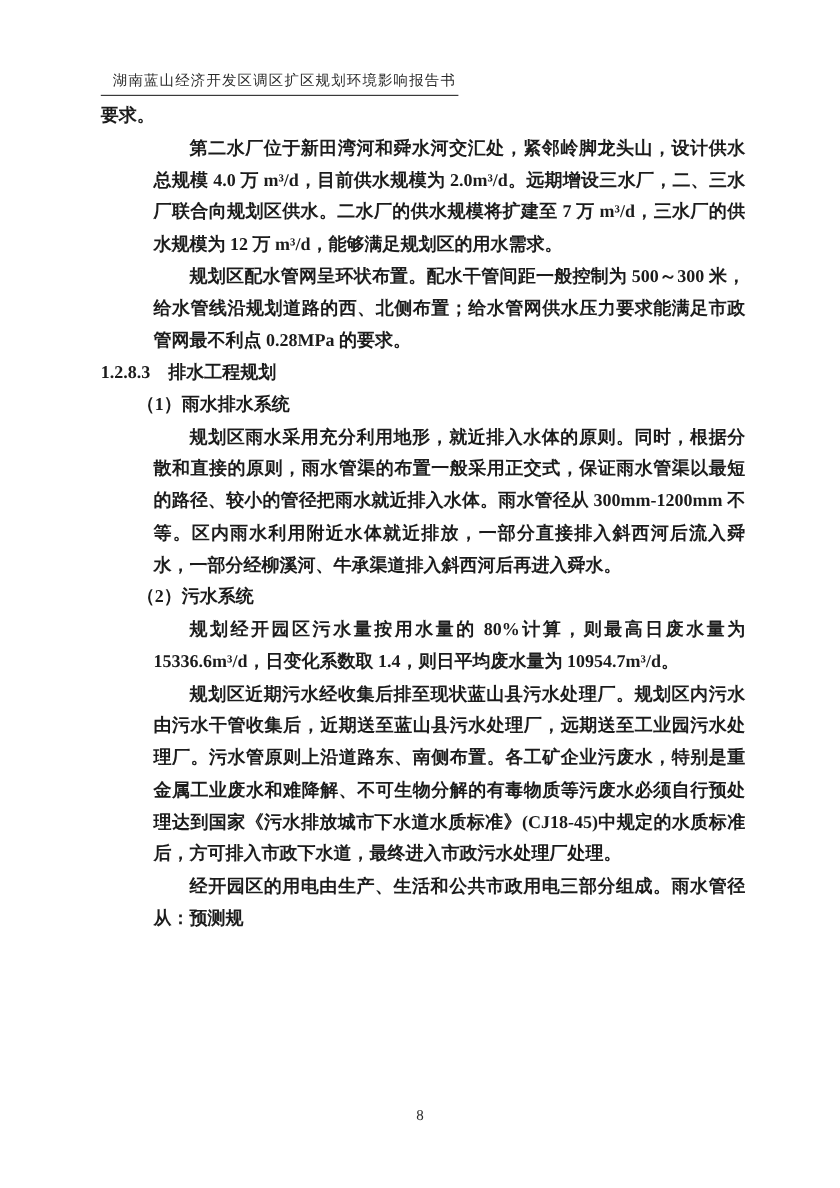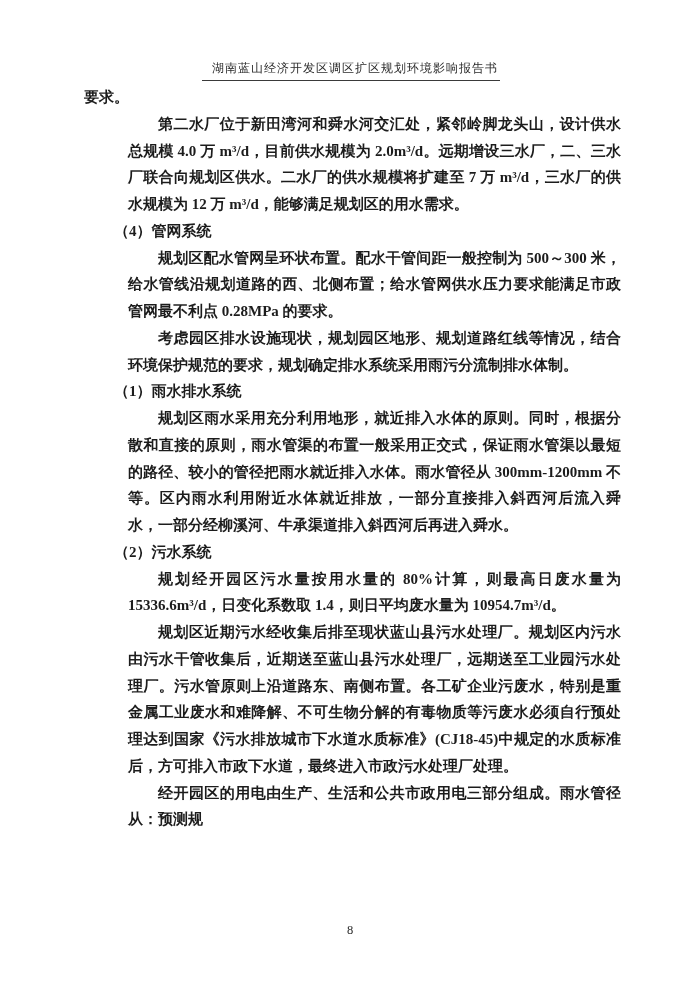--- a/index.html
+++ b/index.html
@@ -14,21 +14,21 @@
     background: #ffffff;
     font-family: "Liberation Serif", "DejaVu Serif", serif;
     color: #1c1c1c;
     overflow: hidden;
   }
   .header {
     position: absolute;
     top: 58px;
     left: 84px;
     right: 82px;
-    text-align: center;
+    text-align: left;
   }
   .header-title {
     display: inline-block;
     font-size: 12px;
     letter-spacing: 1px;
     color: #2a2a2a;
     padding: 0 2px 3px 10px;
     border-bottom: 1px solid #3a3a3a;
   }
   .body-text {
@@ -76,23 +76,22 @@
 
 <div class="page">
 
   <div class="header">
     <span class="header-title">湖南蓝山经济开发区调区扩区规划环境影响报告书</span>
   </div>
 
   <div class="body-text">
     <p class="block plain">要求。</p>
     <p class="block para">第二水厂位于新田湾河和舜水河交汇处，紧邻岭脚龙头山，设计供水总规模 4.0 万 m³/d，目前供水规模为 2.0m³/d。远期增设三水厂，二、三水厂联合向规划区供水。二水厂的供水规模将扩建至 7 万 m³/d，三水厂的供水规模为 12 万 m³/d，能够满足规划区的用水需求。</p>
-    <p class="block indent">（4）管网系统</p>
     <p class="block para">规划区配水管网呈环状布置。配水干管间距一般控制为 500～300 米，给水管线沿规划道路的西、北侧布置；给水管网供水压力要求能满足市政管网最不利点 0.28MPa 的要求。</p>
-    <p class="block para">考虑园区排水设施现状，规划园区地形、规划道路红线等情况，结合环境保护规范的要求，规划确定排水系统采用雨污分流制排水体制。</p>
+    <p class="block heading">1.2.8.3　排水工程规划</p>
     <p class="block indent">（1）雨水排水系统</p>
     <p class="block para">规划区雨水采用充分利用地形，就近排入水体的原则。同时，根据分散和直接的原则，雨水管渠的布置一般采用正交式，保证雨水管渠以最短的路径、较小的管径把雨水就近排入水体。雨水管径从 300mm-1200mm 不等。区内雨水利用附近水体就近排放，一部分直接排入斜西河后流入舜水，一部分经柳溪河、牛承渠道排入斜西河后再进入舜水。</p>
     <p class="block indent">（2）污水系统</p>
     <p class="block para">规划经开园区污水量按用水量的 80%计算，则最高日废水量为 15336.6m³/d，日变化系数取 1.4，则日平均废水量为 10954.7m³/d。</p>
     <p class="block para">规划区近期污水经收集后排至现状蓝山县污水处理厂。规划区内污水由污水干管收集后，近期送至蓝山县污水处理厂，远期送至工业园污水处理厂。污水管原则上沿道路东、南侧布置。各工矿企业污废水，特别是重金属工业废水和难降解、不可生物分解的有毒物质等污废水必须自行预处理达到国家《污水排放城市下水道水质标准》(CJ18-45)中规定的水质标准后，方可排入市政下水道，最终进入市政污水处理厂处理。</p>
     <p class="block para">经开园区的用电由生产、生活和公共市政用电三部分组成。雨水管径从：预测规</p>
   </div>
 
   <div class="footer">
     <span class="page-number">8</span>

